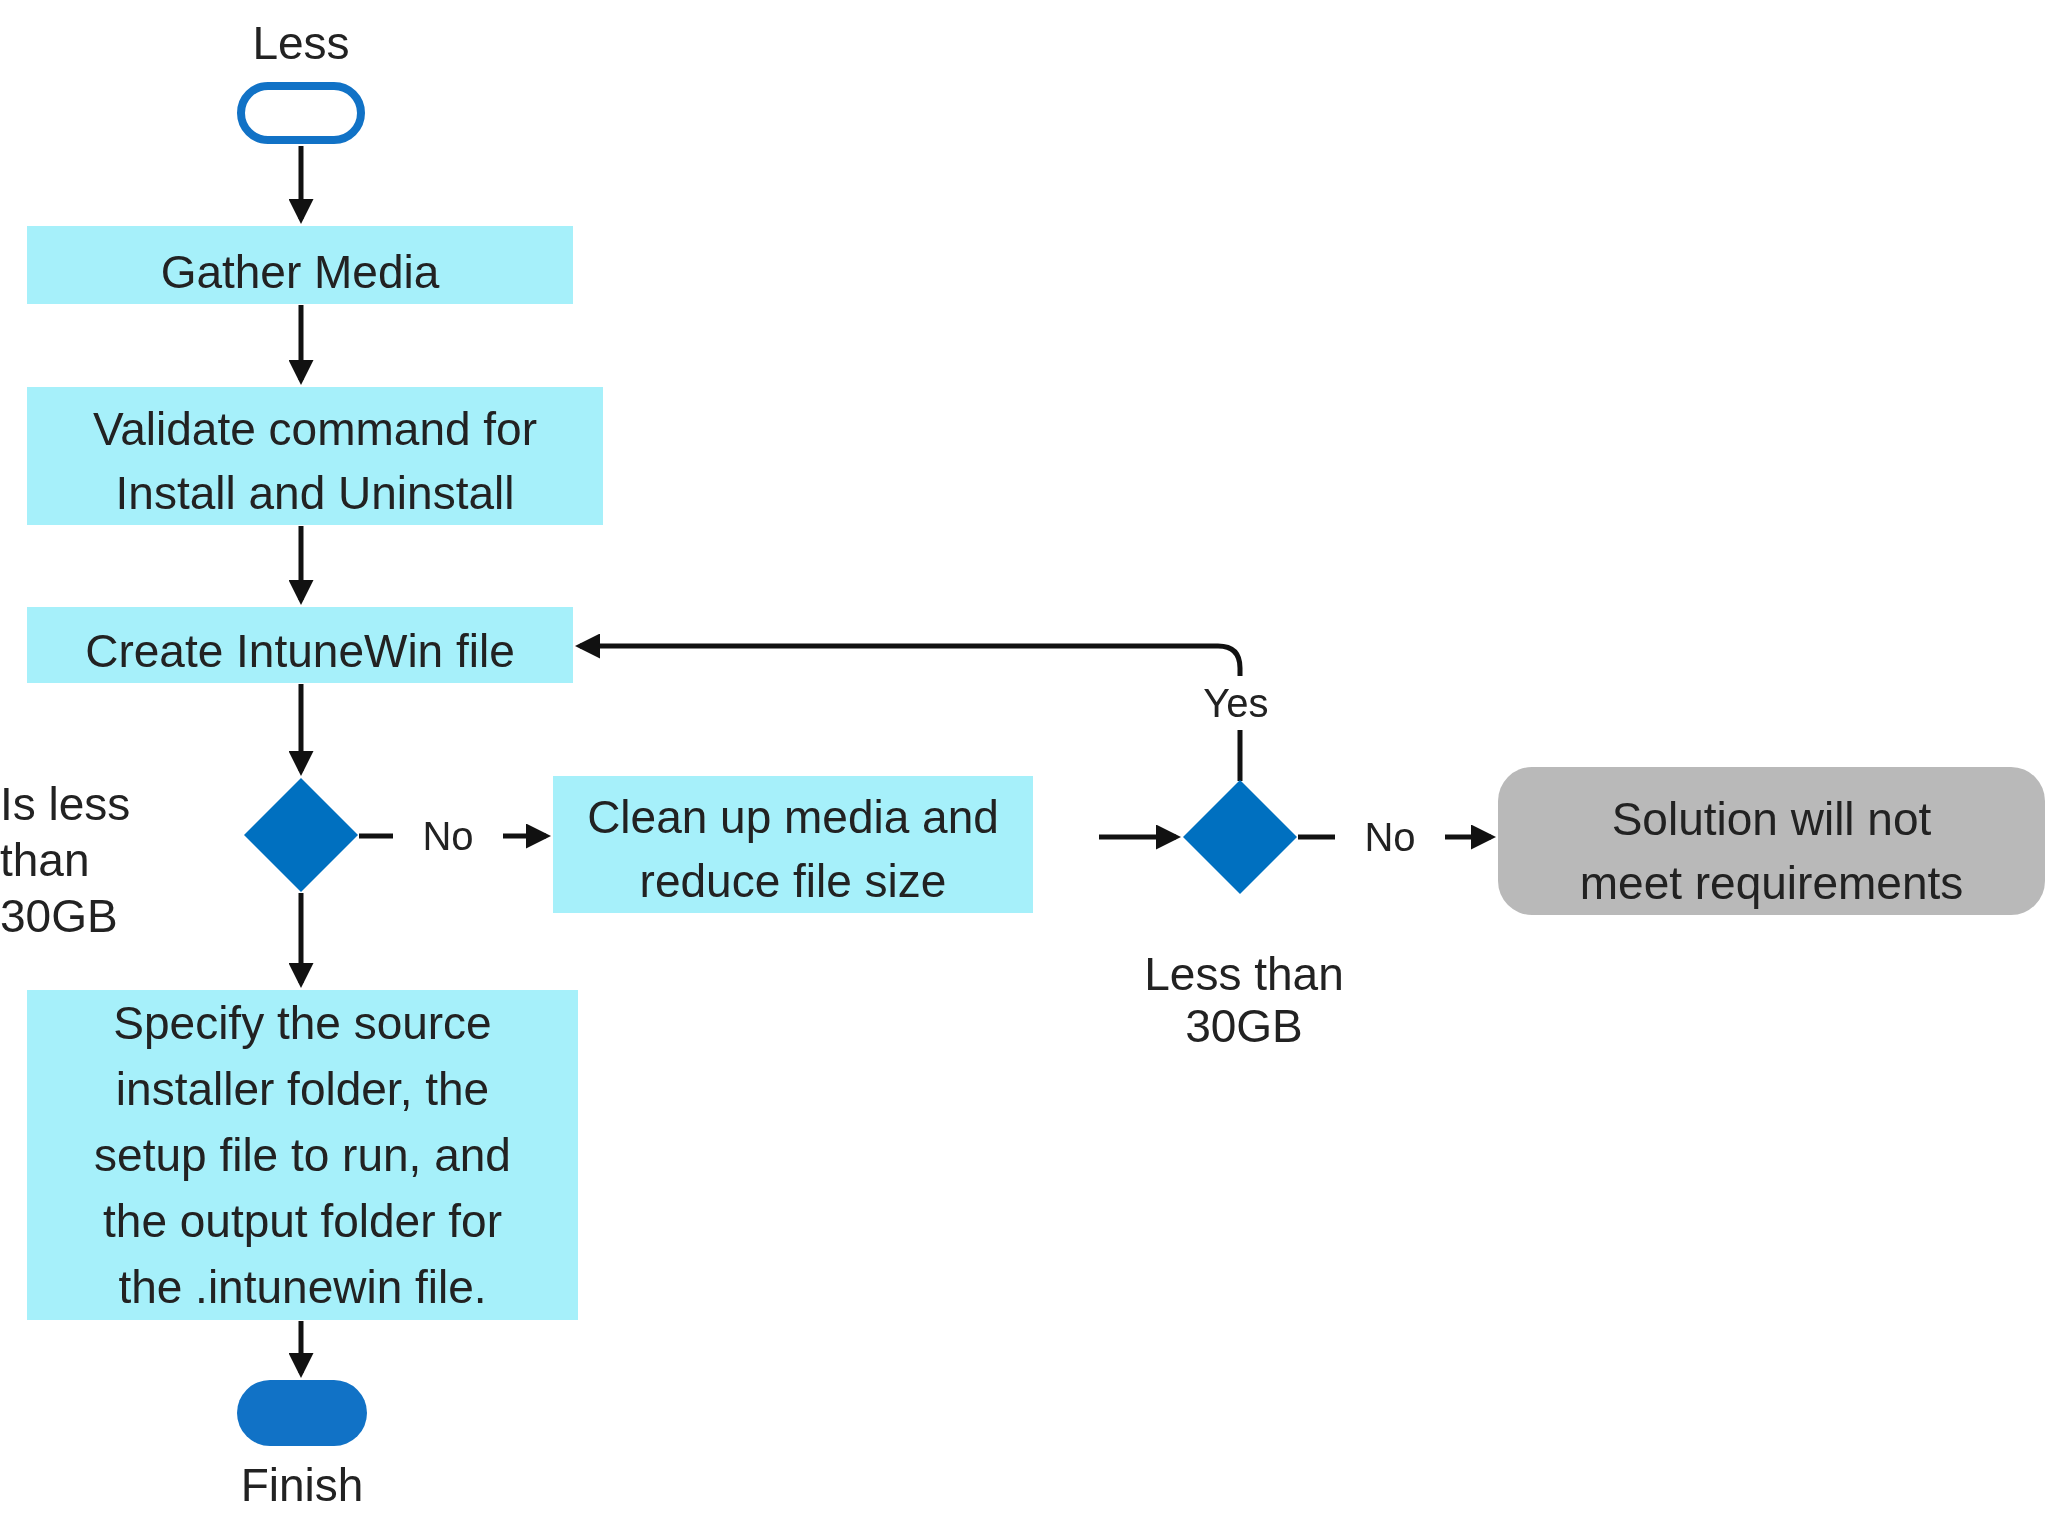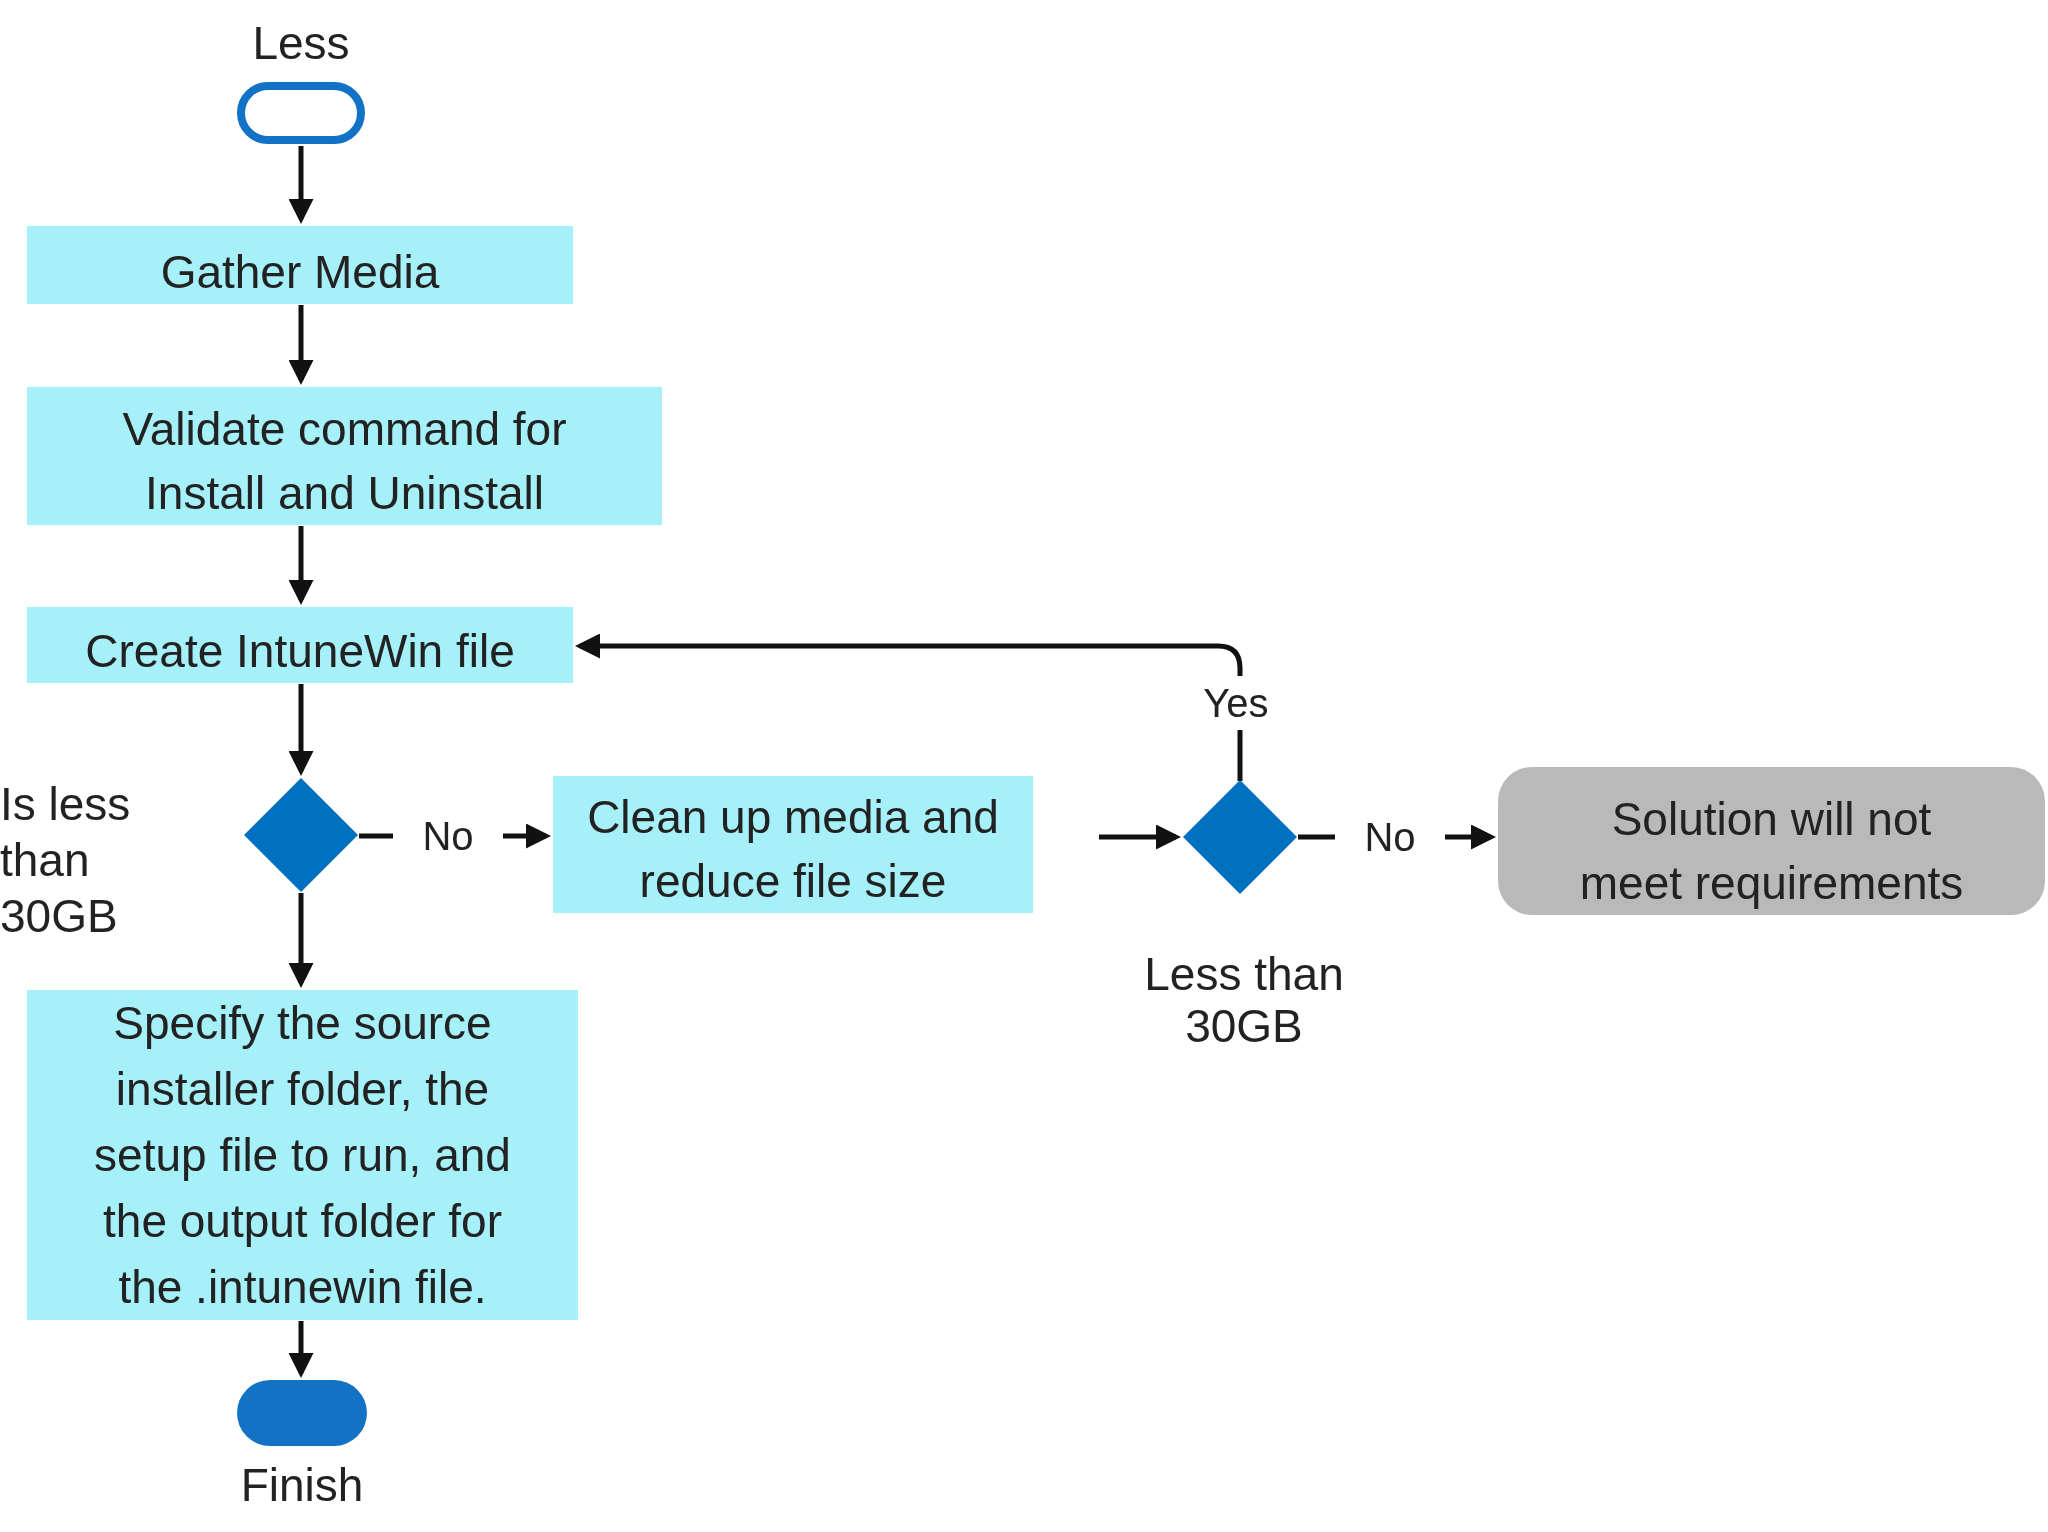--- a/index.html
+++ b/index.html
@@ -118,21 +118,21 @@
   </svg>
 
   <div class="label center" style="left:161px;top:16px;width:280px;">Less</div>
 
   <div class="pill-start"></div>
 
   <div class="node process" style="left:27px;top:226px;width:546px;height:78px;">
     <div class="node-text">Gather Media</div>
   </div>
 
-  <div class="node process" style="left:27px;top:387px;width:635px;height:138px;">
+  <div class="node process" style="left:27px;top:387px;width:576px;height:138px;">
     <div class="node-text">Validate command for
 Install and Uninstall</div>
   </div>
 
   <div class="node process" style="left:27px;top:607px;width:546px;height:76px;">
     <div class="node-text">Create IntuneWin file</div>
   </div>
 
   <div class="label right multiline-side" style="left:0px;top:776px;width:212px;">Is less
 than 30GB</div>

